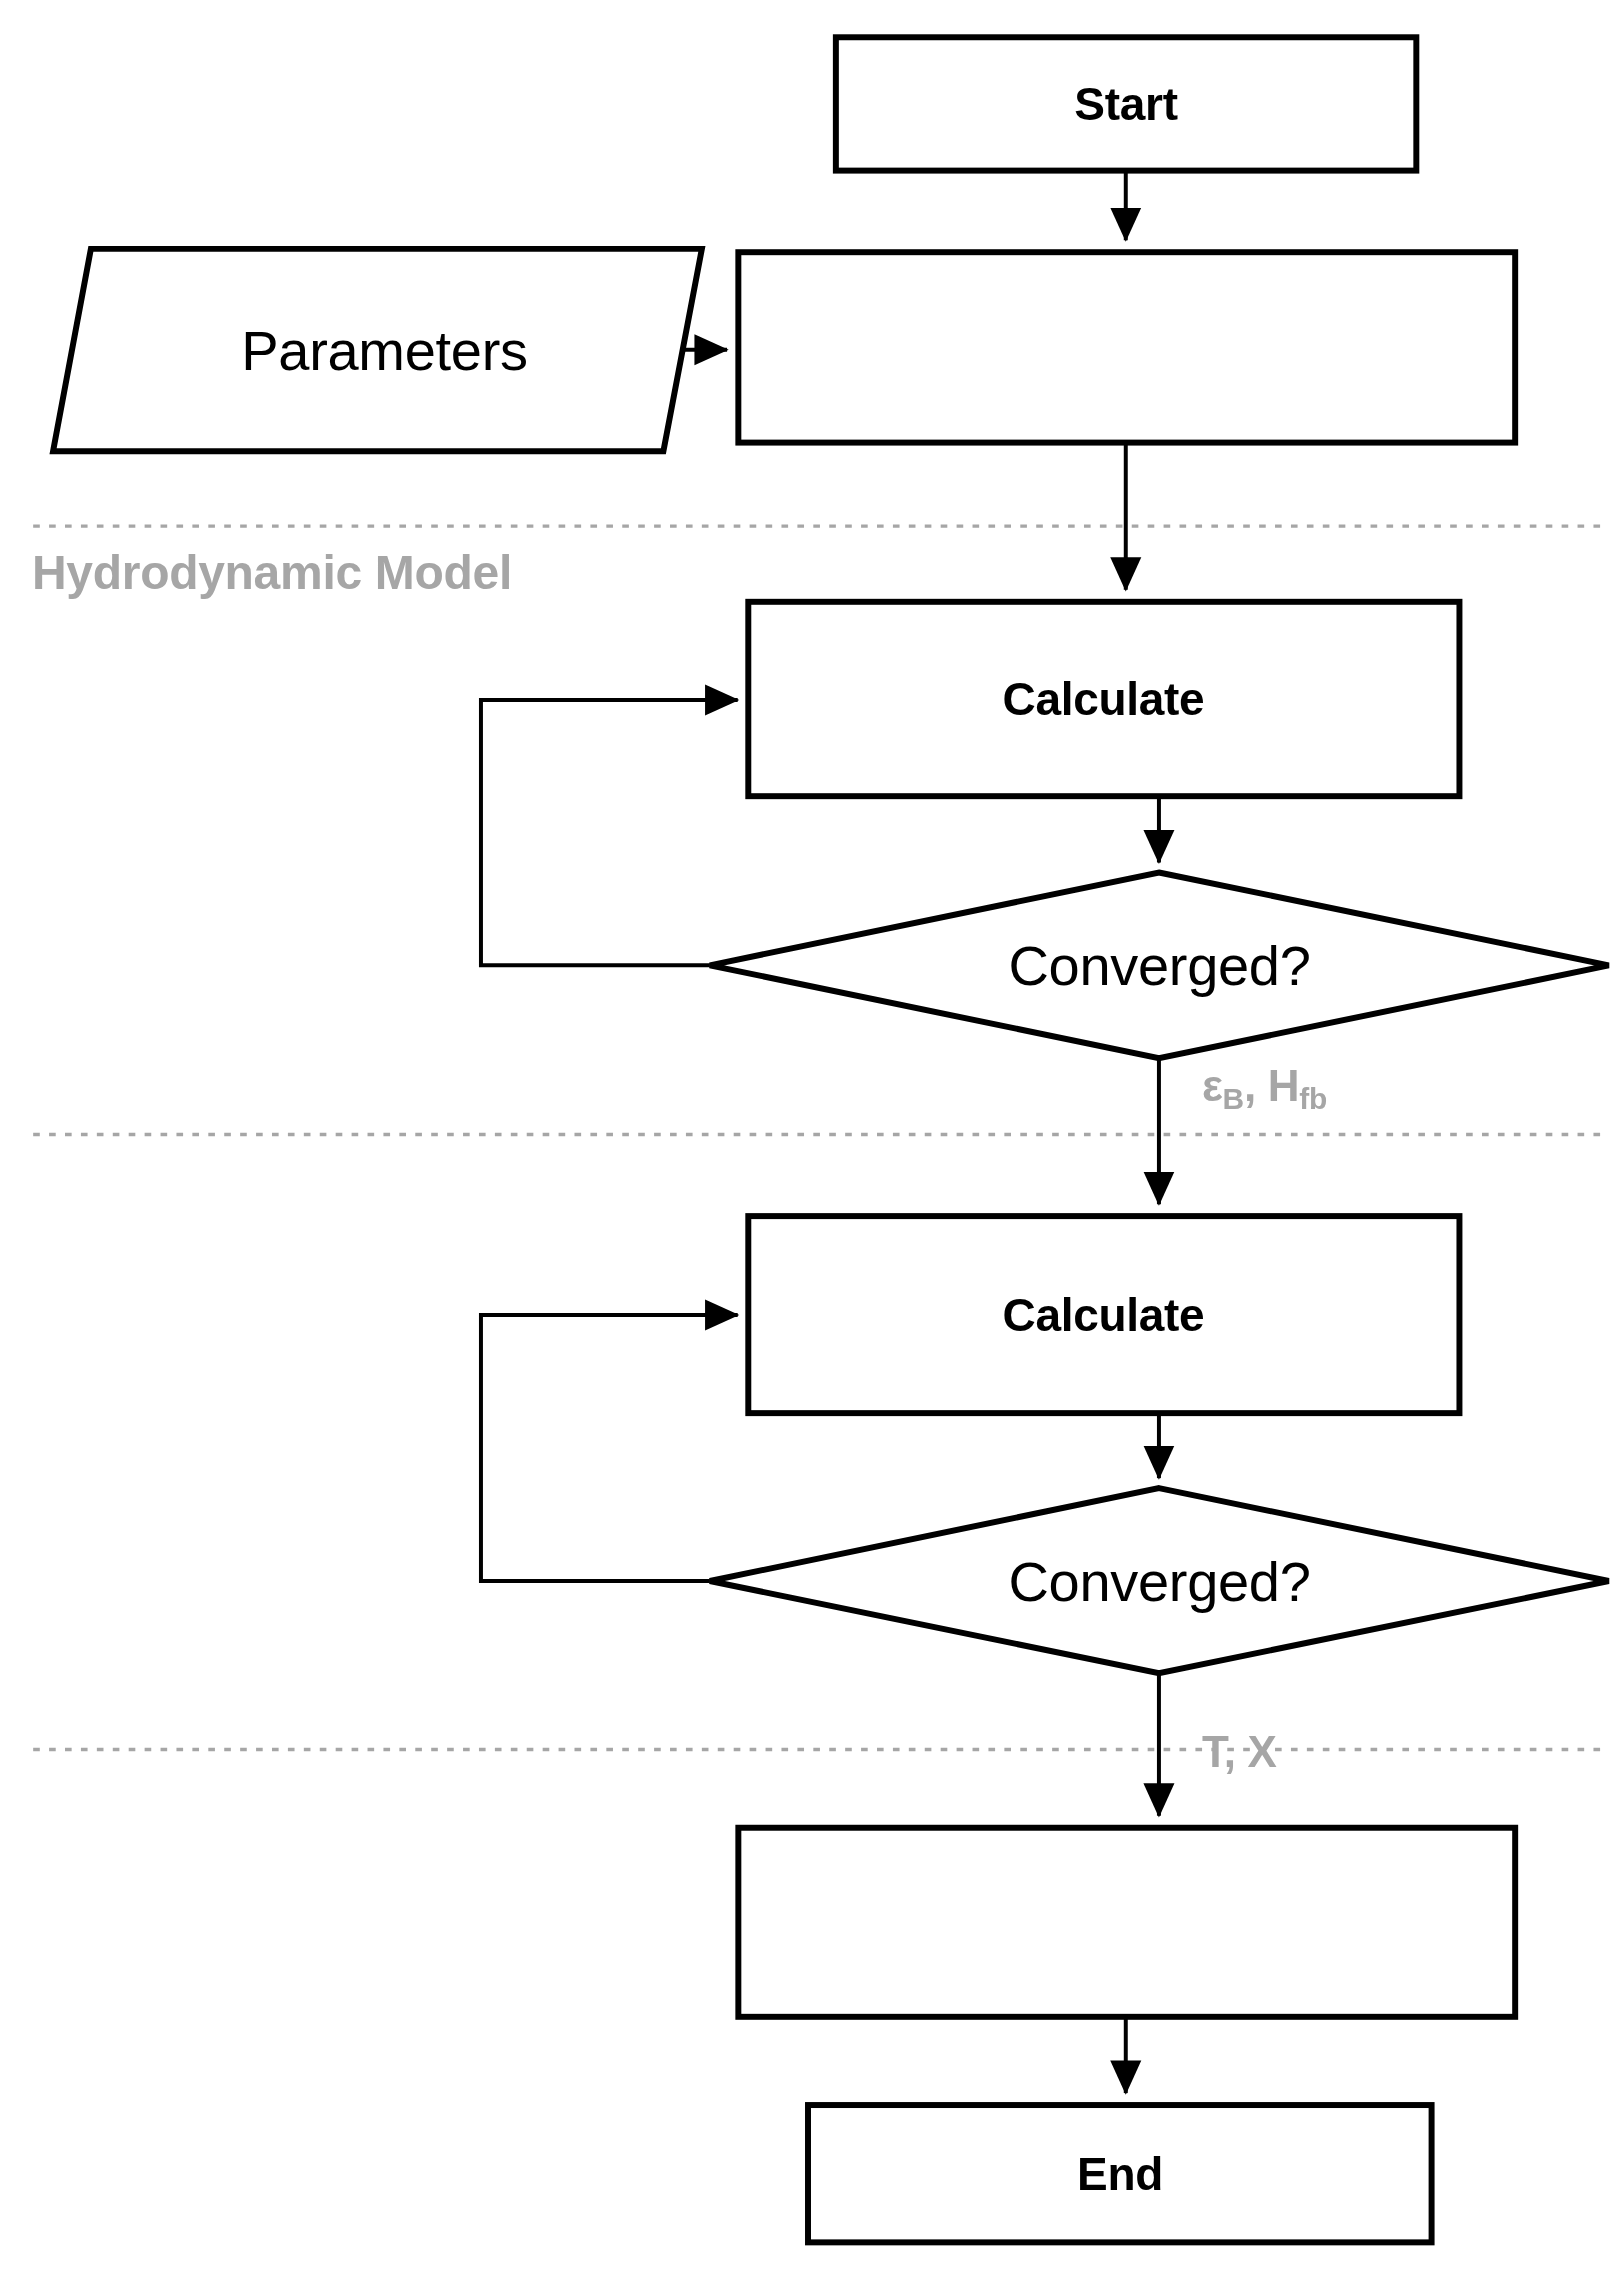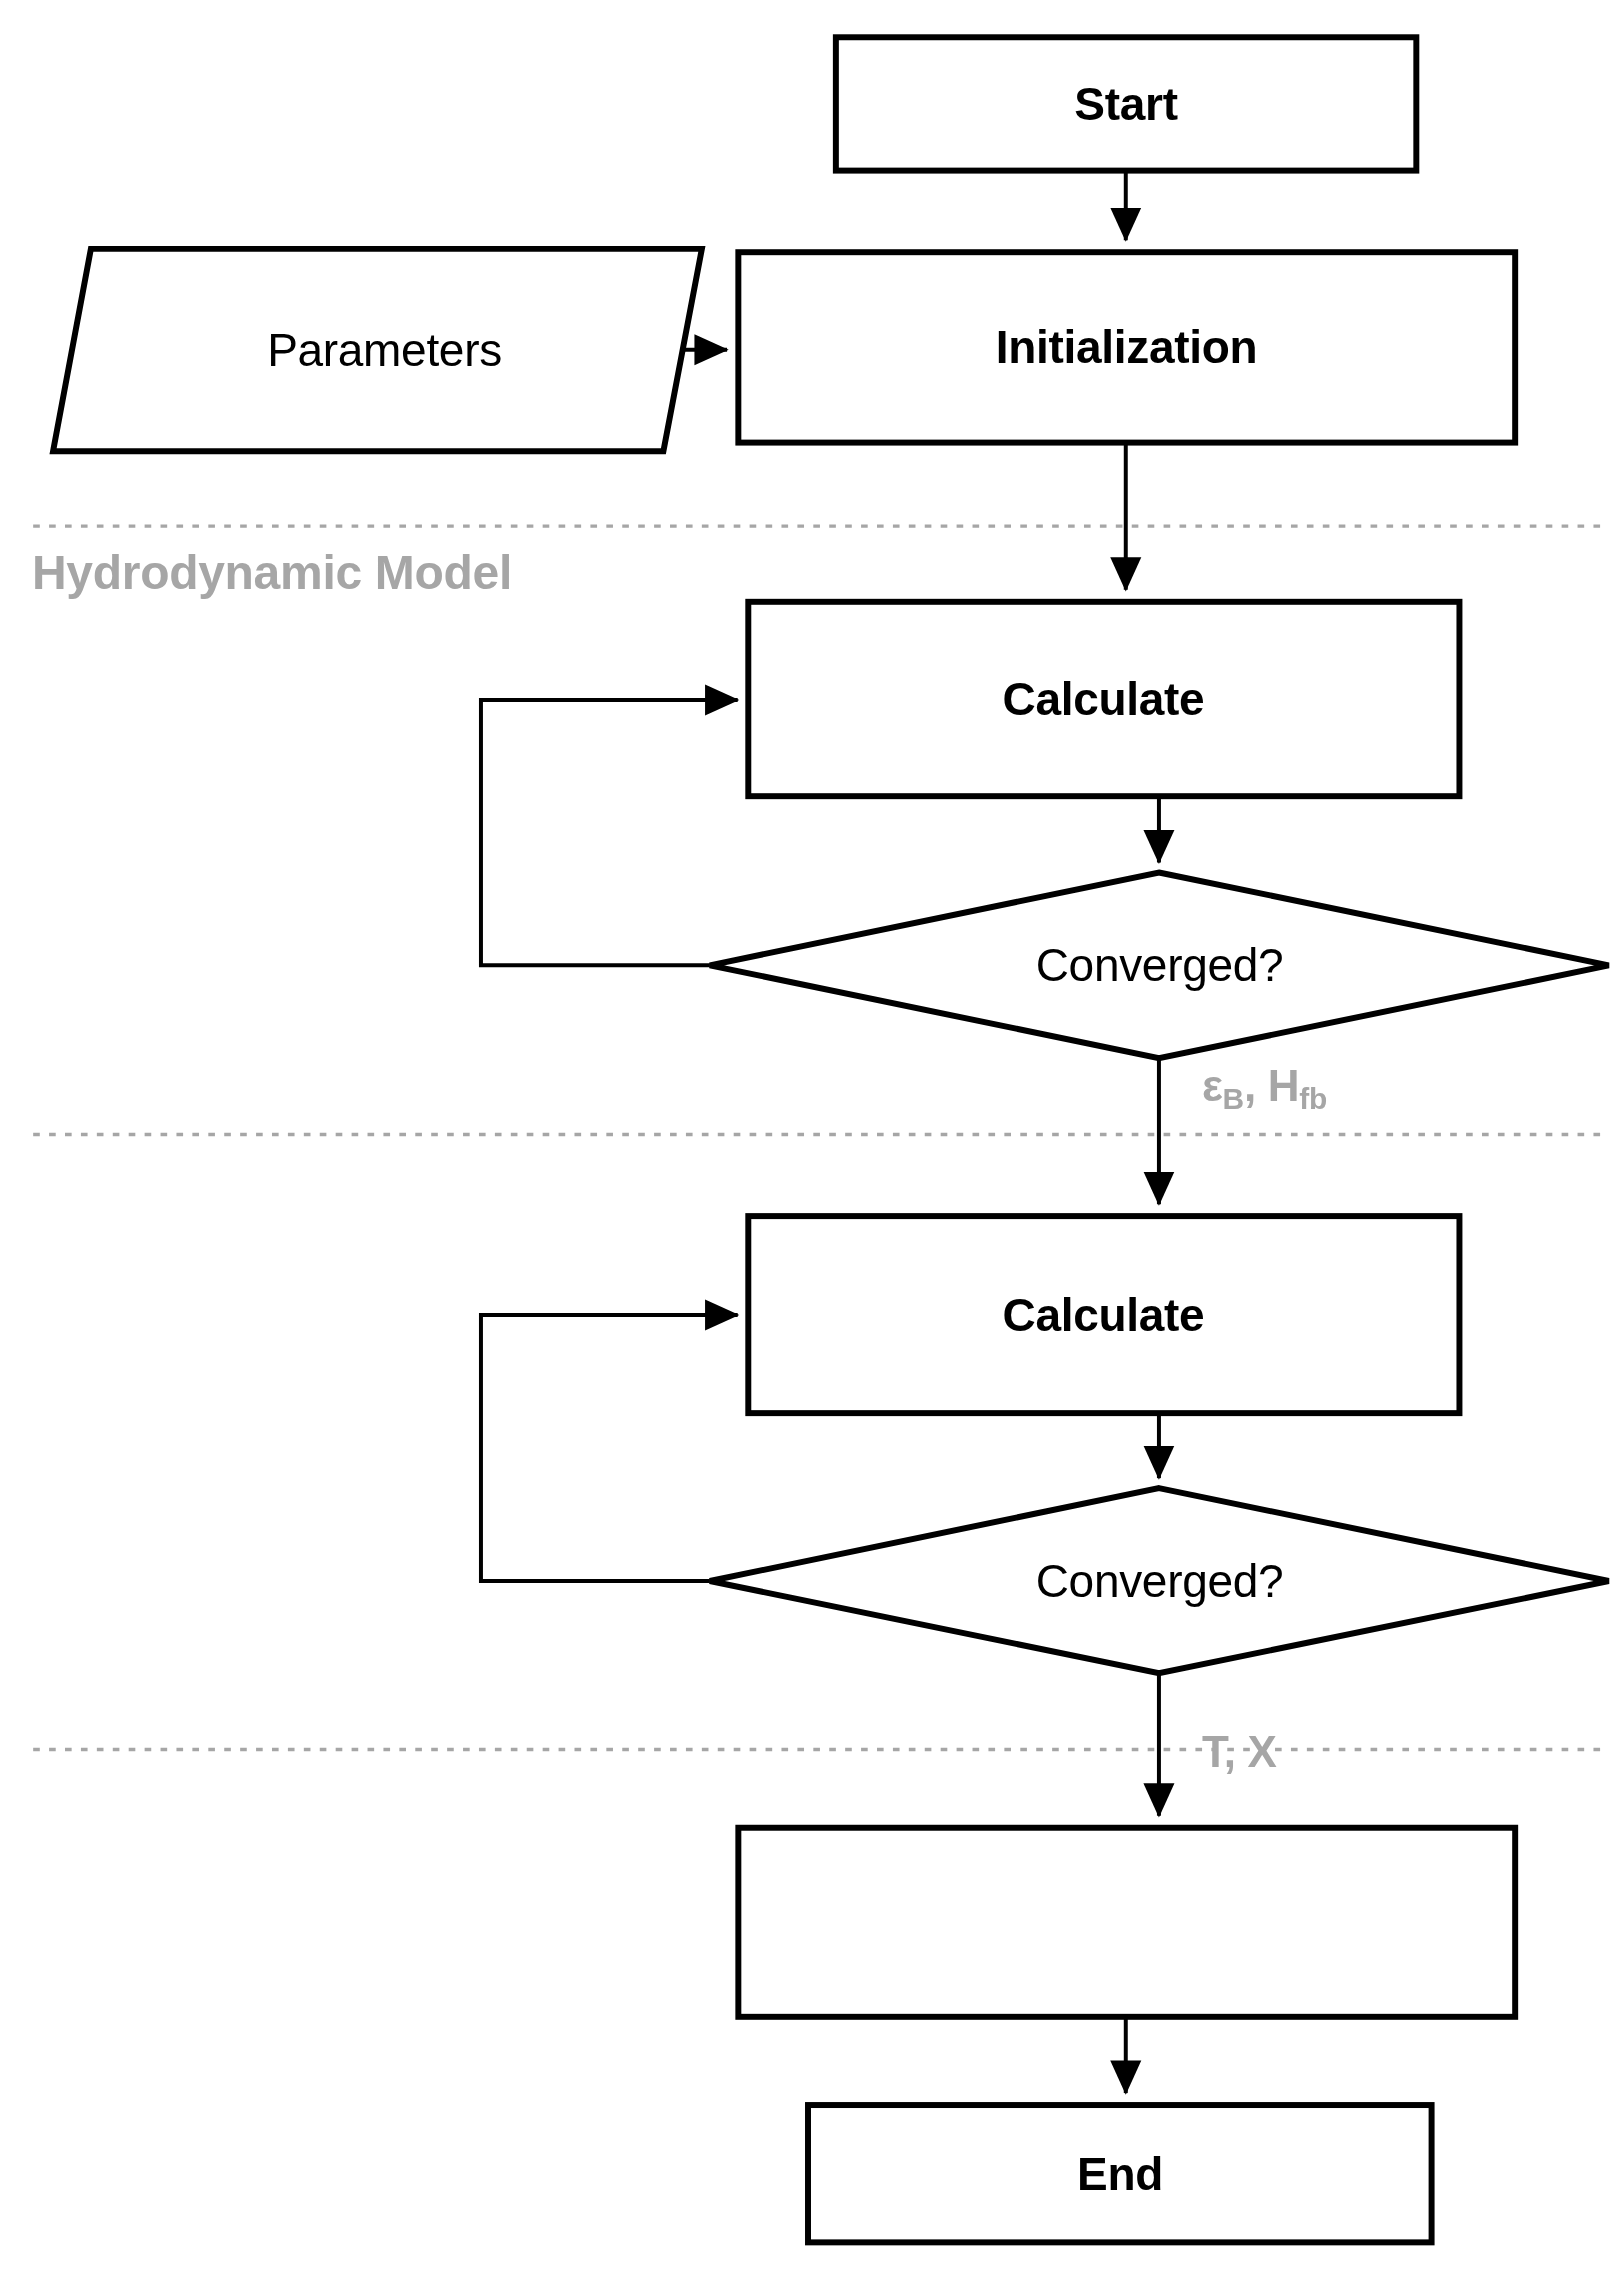--- a/index.html
+++ b/index.html
@@ -35,21 +35,21 @@
     white-space: nowrap;
     pointer-events: none;
   }
   .bold-label {
     font-weight: bold;
     font-size: 46px;
     letter-spacing: -0.3px;
   }
   .regular-label {
     font-weight: normal;
-    font-size: 46px;
+    font-size: 56px;
     letter-spacing: -0.3px;
   }
   .section-label {
     position: absolute;
     color: #a6a6a6;
     font-weight: bold;
     font-size: 48px;
     letter-spacing: -0.3px;
     white-space: nowrap;
   }
@@ -123,21 +123,20 @@
 
     <rect x="1113" y="2755" width="1171" height="285" fill="#ffffff" stroke="#000000" stroke-width="9"></rect>
 
     <rect x="1218" y="3173" width="940" height="207" fill="#ffffff" stroke="#000000" stroke-width="9"></rect>
   </svg>
 
   <div class="node-text bold-label" style="left:836px; top:37px; width:580px; height:133px;">Start</div>
 
   <div class="node-text regular-label" style="left:106px; top:249px; width:557px; height:202px;">Parameters</div>
 
-  <div class="node-text bold-label" style="left:738px; top:252px; width:777px; height:190px;">Initialization</div>
 
   <div class="node-text bold-label" style="left:748px; top:602px; width:711px; height:194px;">Calculate</div>
 
   <div class="node-text regular-label" style="left:710px; top:915px; width:899px; height:100px;">Converged?</div>
 
   <div class="node-text bold-label" style="left:748px; top:1216px; width:711px; height:197px;">Calculate</div>
 
   <div class="node-text regular-label" style="left:710px; top:1531px; width:899px; height:100px;">Converged?</div>
 
 

